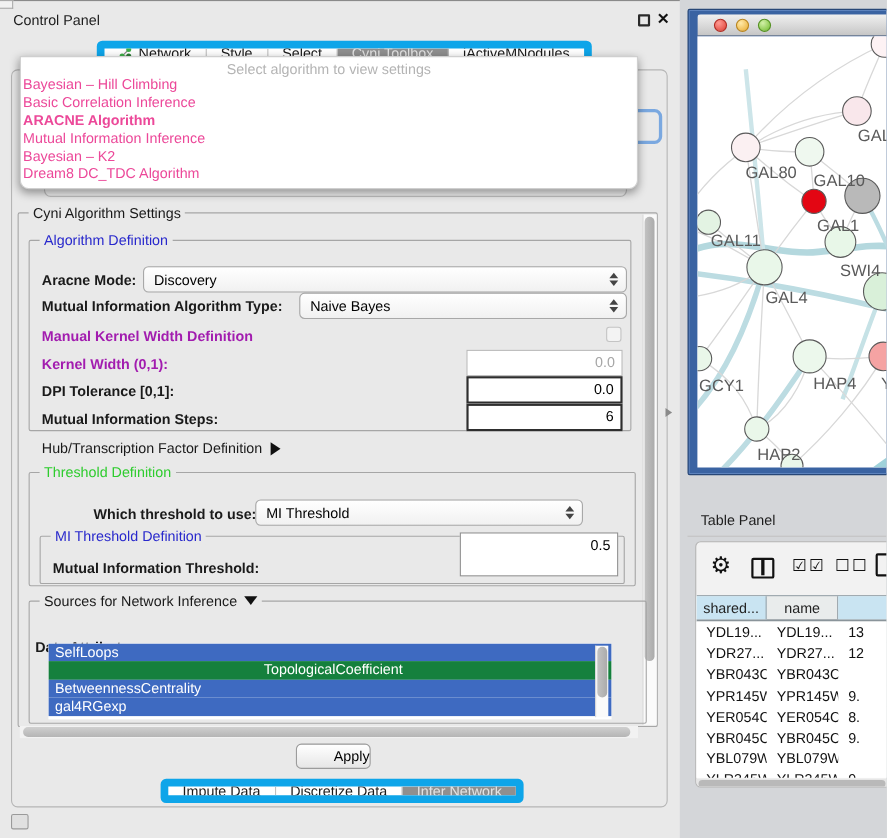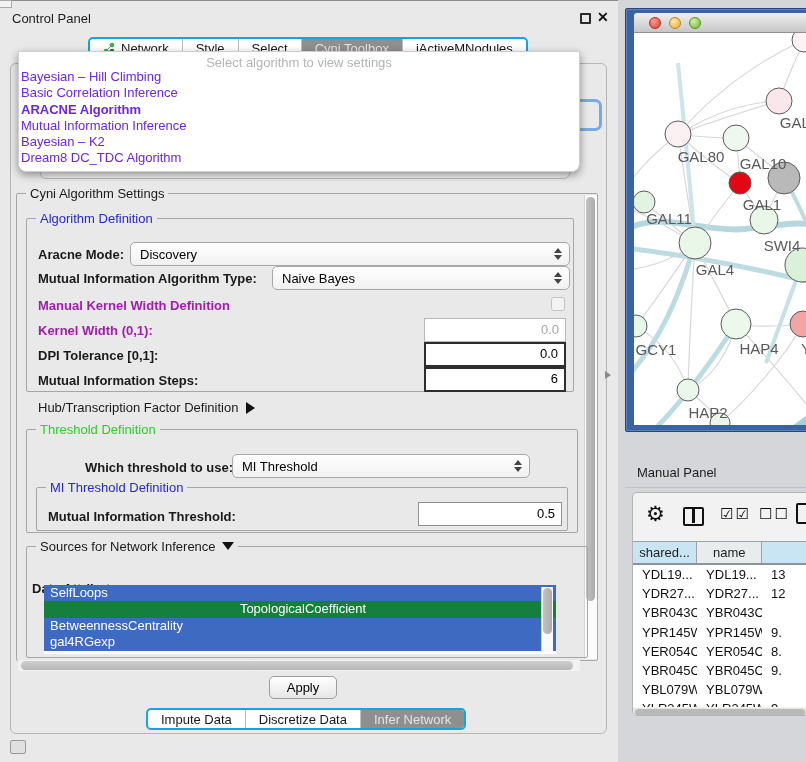--- a/index.html
+++ b/index.html
@@ -6,37 +6,37 @@
   *{box-sizing:border-box;}
   .stage{position:relative;width:806px;height:762px;overflow:hidden;
          font-family:"Liberation Sans",sans-serif;font-size:13px;color:#1a1a1a;background:#d4d6d9;}
   
   .cpanel{position:absolute;left:0;top:0;width:618px;height:762px;background:#e9e9e9;border-top:1px solid #8a8a8a;}
   .cpanel-notch{position:absolute;left:0;top:-1px;width:12px;height:8px;background:#f2f2f2;border:1px solid #aaa;border-left:none;}
   .cpanel-title{position:absolute;left:12px;top:10px;font-size:13px;color:#1c1c1c;}
   .float-icon{position:absolute;left:580px;top:12px;width:11px;height:11px;border:2px solid #2a2a2a;border-radius:1px;}
   .close-icon{position:absolute;left:597px;top:8px;font-size:14px;font-weight:bold;color:#111;}
   
-  .seg{position:absolute;display:flex;background:#fff;border:2px solid #0ea5e9;border-radius:5px;overflow:hidden;height:22px;}
+  .seg{position:absolute;display:flex;background:#fff;border:7px solid #0ea5e9;border-radius:5px;overflow:hidden;height:22px;}
   .seg .it{display:flex;align-items:center;justify-content:center;padding:0 13px;border-right:1px solid #c0c0c0;color:#1a1a1a;white-space:nowrap;}
   .seg .it:last-child{border-right:none;}
   .seg .it.sel{background:#8f8f8f;color:#e3e3e3;}
   .top-tabs{left:88px;top:36px;}
   .bot-tabs{left:146px;top:707px;}
   .net-tab-icon{display:inline-block;width:12px;height:12px;margin-right:6px;}
   
   .content{position:absolute;left:10px;top:62px;width:597px;height:671px;border:1px solid #b5b5b5;border-radius:6px;background:#e9e9e9;}
   
   .bg-combo{position:absolute;left:40px;top:150px;width:530px;height:28px;border:1px solid #bdbdbd;border-radius:6px;background:#f0f0f0;color:#b5b5b5;line-height:26px;padding-left:8px;z-index:1;}
   .bg-combo2{position:absolute;left:556px;top:98px;width:46px;height:32px;border:3px solid #7aa8e0;border-radius:7px;background:#e9e9e9;z-index:1;}
   
   .popup{position:absolute;left:18px;top:50px;width:562px;height:121px;background:#fff;z-index:5;
          border-radius:0 0 8px 8px;box-shadow:0 3px 9px rgba(0,0,0,.4);border:1px solid #cfcfcf;}
   .popup .ph{color:#b4b4b4;text-align:center;padding-top:3px;height:17px;}
-  .popup .opt{height:16.3px;line-height:16.3px;padding-left:2px;color:#6d28d9;}
+  .popup .opt{height:16.3px;line-height:16.3px;padding-left:2px;color:#ec4899;}
   .popup .opt.bold{font-weight:bold;}
   
   .grp{position:absolute;border:1px solid #a6a6a6;border-radius:2px;}
   .grp>.ttl{position:absolute;top:-8px;left:9px;background:#e9e9e9;padding:0 4px;font-size:13px;}
   .ttl.blue{color:#2828cc;}
   .ttl.green{color:#2ecc2e;}
   .lbl{position:absolute;font-weight:bold;color:#1a1a1a;white-space:nowrap;}
   .lbl.dis{color:#a21caf;}
   .plain{position:absolute;color:#1a1a1a;white-space:nowrap;}
   
@@ -54,21 +54,21 @@
   .arrow-right{display:inline-block;width:0;height:0;border-top:6px solid transparent;border-bottom:6px solid transparent;border-left:9px solid #111;margin-left:8px;vertical-align:-2px;}
   .arrow-down{display:inline-block;width:0;height:0;border-left:6px solid transparent;border-right:6px solid transparent;border-top:8px solid #111;margin-left:6px;vertical-align:1px;}
   
   .attr-list{position:absolute;left:44px;top:584px;width:512px;height:69px;background:#fff;overflow:hidden;}
   .attr-list .row{height:16.4px;line-height:16.4px;padding-left:6px;color:#fff;background:#3e6ac1;}
   .vsb{position:absolute;background:#fafafa;border-left:1px solid #d5d5d5;}
   .vsb .thumb{position:absolute;left:1px;width:9px;border-radius:5px;background:linear-gradient(90deg,#c2c2c2,#ababab);}
   .hsb{position:absolute;background:#f2f2f2;}
   .hsb .thumb{position:absolute;top:1px;height:9px;border-radius:5px;background:linear-gradient(#cfcfcf,#b5b5b5);}
   
-  .btn{position:absolute;height:23px;background:linear-gradient(#ffffff,#e6e6e6);border:1px solid #9c9c9c;border-radius:5px;text-align:center;line-height:21px;color:#000;}
+  .btn{position:absolute;height:23px;background:linear-gradient(#ffffff,#e6e6e6);border:1px solid #9c9c9c;border-radius:5px;text-align:right;line-height:21px;color:#000;}
   .dock-icon{position:absolute;left:10px;top:739px;width:16px;height:14px;border:1px solid #9a9a9a;background:#e0e0e0;border-radius:2px;}
   .divider-arrow{position:absolute;left:605px;top:371px;width:0;height:0;border-top:4px solid transparent;border-bottom:4px solid transparent;border-left:6px solid #8a8a8a;}
   
   .netwin{position:absolute;left:625px;top:8px;width:190px;height:424px;background:#3a63a2;border:1px solid #274777;border-radius:2px;box-shadow:inset 0 0 0 1px #5d83bd;}
   .net-titlebar{position:absolute;left:8px;top:4px;width:178px;height:20px;background:linear-gradient(#f0f0f0,#c6c6c6);border-bottom:1px solid #909090;border-radius:3px 3px 0 0;display:flex;align-items:center;gap:8px;padding-left:15px;}
   .tl{width:12px;height:12px;border-radius:50%;}
   .tl.red{background:radial-gradient(circle at 35% 30%,#ff9a93,#dd3e32);border:1px solid #b02c24;}
   .tl.yel{background:radial-gradient(circle at 35% 30%,#ffe9a8,#e8aa2e);border:1px solid #b9851f;}
   .tl.grn{background:radial-gradient(circle at 35% 30%,#d2f0a8,#6fba2c);border:1px solid #559122;}
   .net-canvas{position:absolute;left:8px;top:24px;width:178px;height:392px;background:#fff;overflow:hidden;}
@@ -193,21 +193,21 @@
       <span class="ctext">MI Threshold</span>
       <span class="carrows">
           <span class="tri-up"></span>
           <span class="tri-dn"></span>
         </span>
     </div>
     <div class="grp" style="left:36px;top:486px;width:532px;height:44px;">
       <span class="ttl blue">MI Threshold Definition</span>
     </div>
     <div class="lbl" style="left:48px;top:508px;">Mutual Information Threshold:</div>
-    <div class="fld mid" style="left:418px;top:501px;width:144px;height:24px;">0.5</div>
+    <div class="fld mid" style="left:418px;top:483px;width:144px;height:40px;">0.5</div>
 
     <div class="grp" style="left:26px;top:545px;width:562px;height:112px;">
       <span class="ttl"><span>Sources for Network Inference</span><span class="arrow-down"></span></span>
     </div>
     <div class="lbl" style="left:32px;top:580px;">Data Attributes</div>
     <div class="attr-list" id="attr-list">
         <div class="row" style="background: rgb(62, 106, 193);">SelfLoops</div>
         <div class="row" style="background: #15803d; text-align: center;">TopologicalCoefficient</div>
         <div class="row" style="background: rgb(62, 106, 193);">BetweennessCentrality</div>
         <div class="row" style="background: rgb(62, 106, 193);">gal4RGexp</div>
@@ -303,21 +303,21 @@
             <text x="81" y="242" text-anchor="middle" fill="#5a5a5a" font-size="15" font-family="Liberation Sans, sans-serif">GAL4</text>
             <text x="22" y="322" text-anchor="middle" fill="#5a5a5a" font-size="15" font-family="Liberation Sans, sans-serif">GCY1</text>
             <text x="125" y="321" text-anchor="middle" fill="#5a5a5a" font-size="15" font-family="Liberation Sans, sans-serif">HAP4</text>
             <text x="172" y="321" text-anchor="middle" fill="#5a5a5a" font-size="15" font-family="Liberation Sans, sans-serif">Y</text>
             <text x="74" y="385" text-anchor="middle" fill="#5a5a5a" font-size="15" font-family="Liberation Sans, sans-serif">HAP2</text>
           </g>
       </svg>
     </div>
   </div>
 
-  <div class="tpanel-title">Manual Panel</div>
+  <div class="tpanel-title">Table Panel</div>
   <div class="tpanel-sep"></div>
   <div class="tpanel">
     <div class="ttool">
       <span class="gear">⚙</span>
       <span class="colicon"></span>
       <span class="cbpair" style="left:87px;">☑☑</span>
       <span class="cbpair" style="left:126px;">☐☐</span>
       <span class="fileicon"></span>
     </div>
     <div class="tbl">

